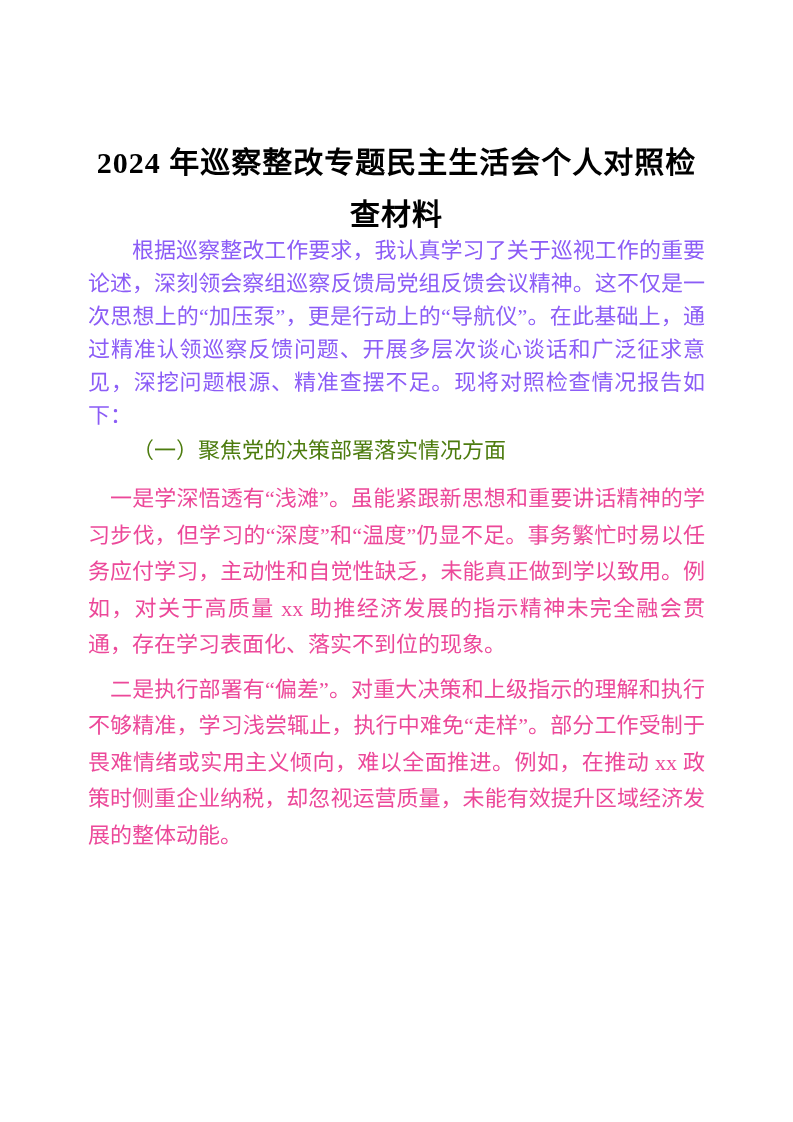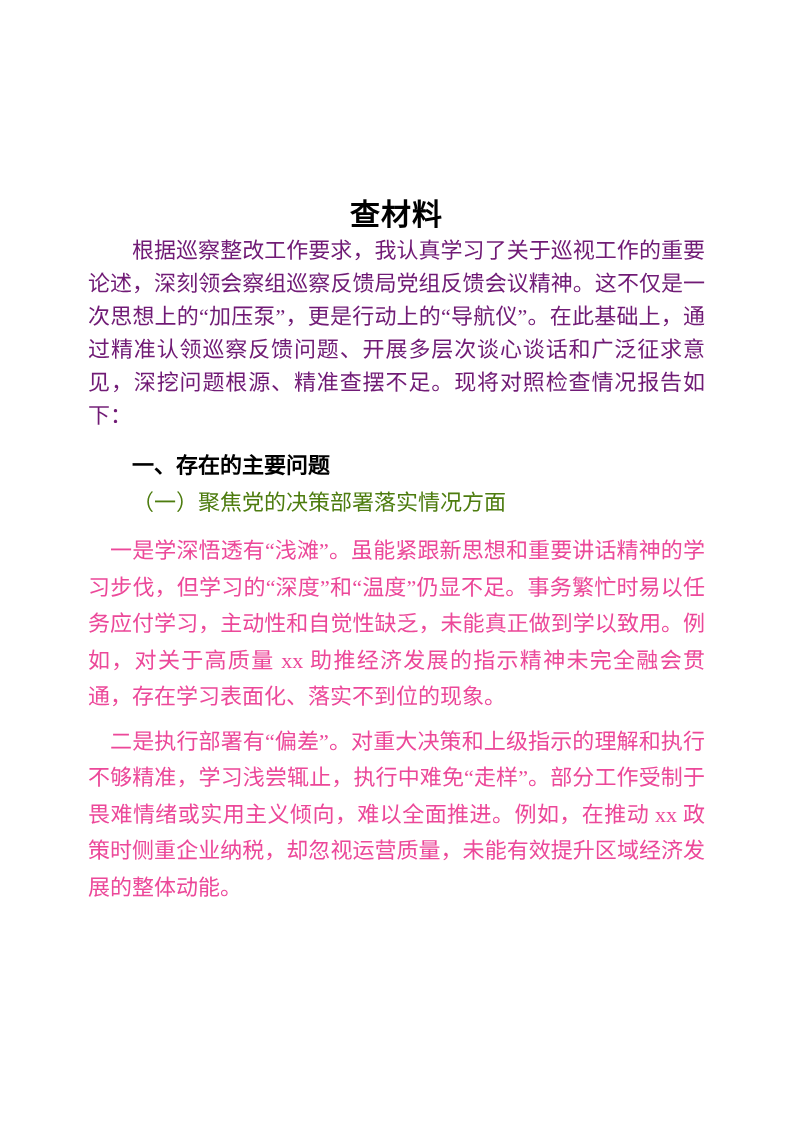--- a/index.html
+++ b/index.html
@@ -30,21 +30,21 @@
   }
   
   .intro-para {
     font-family: "Liberation Serif", "DejaVu Serif", serif;
     font-size: 22px;
     line-height: 33px;
     text-align: justify;
     text-justify: inter-character;
     text-indent: 2em;
     margin: -7px 0 0 0;
-    color: #701a75;
+    color: #8b5cf6;
   }
   
   .section-heading {
     font-family: "Liberation Sans", "DejaVu Sans", sans-serif;
     font-size: 22px;
     font-weight: 700;
     line-height: 37px;
     text-indent: 2em;
     margin: 15px 0 0 0;
     color: #000000;
@@ -73,27 +73,26 @@
   .issue-para.first  { margin-top: 12px; }
   .issue-para.second { margin-top: 8px; }
   .issue-para.third  { margin-top: 0; }
 </style>
 </head>
 <body>
 
 <div class="page">
 
   <h1 class="doc-title">
-    <br>
+    <span>2024 年巡察整改专题民主生活会个人对照检</span><br>
     <span>查材料</span>
   </h1>
 
   <p class="intro-para">根据巡察整改工作要求，我认真学习了关于巡视工作的重要论述，深刻领会察组巡察反馈局党组反馈会议精神。这不仅是一次思想上的“加压泵”，更是行动上的“导航仪”。在此基础上，通过精准认领巡察反馈问题、开展多层次谈心谈话和广泛征求意见，深挖问题根源、精准查摆不足。现将对照检查情况报告如下：</p>
 
-  <h2 class="section-heading">一、存在的主要问题</h2>
 
   <h3 class="subsection-heading">（一）聚焦党的决策部署落实情况方面</h3>
 
   <p class="issue-para first">一是学深悟透有“浅滩”。虽能紧跟新思想和重要讲话精神的学习步伐，但学习的“深度”和“温度”仍显不足。事务繁忙时易以任务应付学习，主动性和自觉性缺乏，未能真正做到学以致用。例如，对关于高质量 xx 助推经济发展的指示精神未完全融会贯通，存在学习表面化、落实不到位的现象。</p>
 
   <p class="issue-para second">二是执行部署有“偏差”。对重大决策和上级指示的理解和执行不够精准，学习浅尝辄止，执行中难免“走样”。部分工作受制于畏难情绪或实用主义倾向，难以全面推进。例如，在推动 xx 政策时侧重企业纳税，却忽视运营质量，未能有效提升区域经济发展的整体动能。</p>
 
 
 </div>
 

